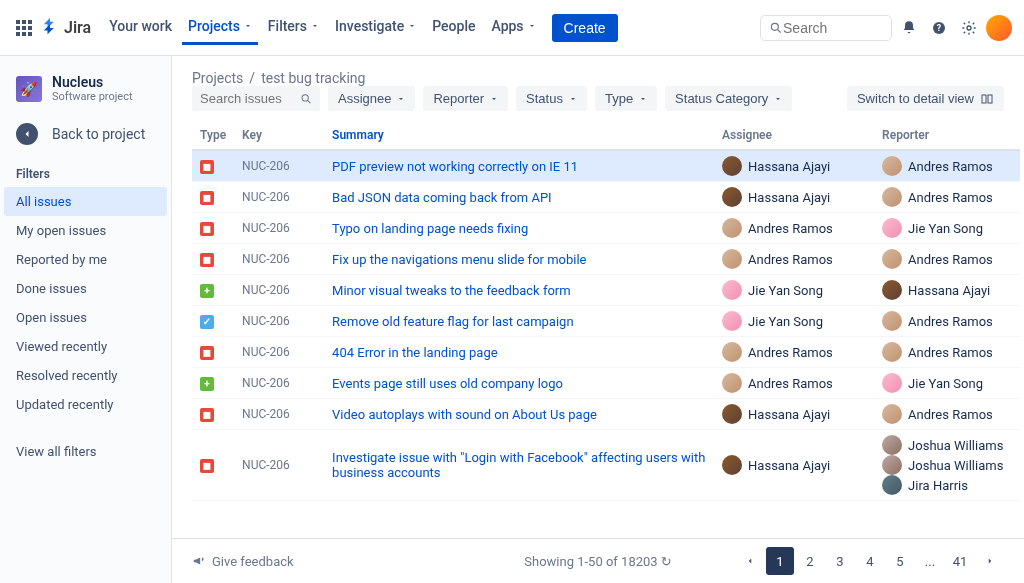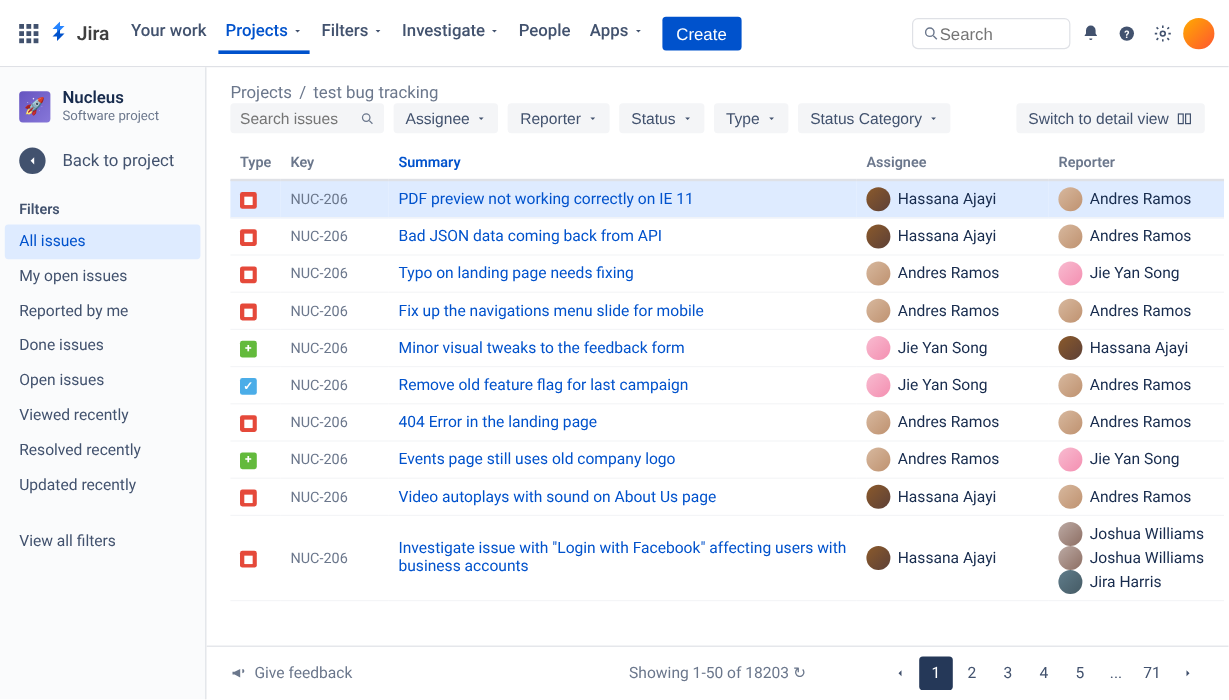--- a/index.html
+++ b/index.html
@@ -439,21 +439,21 @@
             <svg width="10" height="10" viewBox="0 0 24 24">
               <path fill="#42526E" d="M15 6l-6 6 6 6z"></path>
             </svg>
           </div>
           <div class="pgbtn active">1</div>
           <div class="pgbtn">2</div>
           <div class="pgbtn">3</div>
           <div class="pgbtn">4</div>
           <div class="pgbtn">5</div>
           <div class="pgbtn">...</div>
-          <div class="pgbtn">71</div>
+          <div class="pgbtn">41</div>
           <div class="pgbtn">
             <svg width="10" height="10" viewBox="0 0 24 24">
               <path fill="#42526E" d="M9 6l6 6-6 6z"></path>
             </svg>
           </div>
         </div>
     </div>
   </div>
 </div>
 

